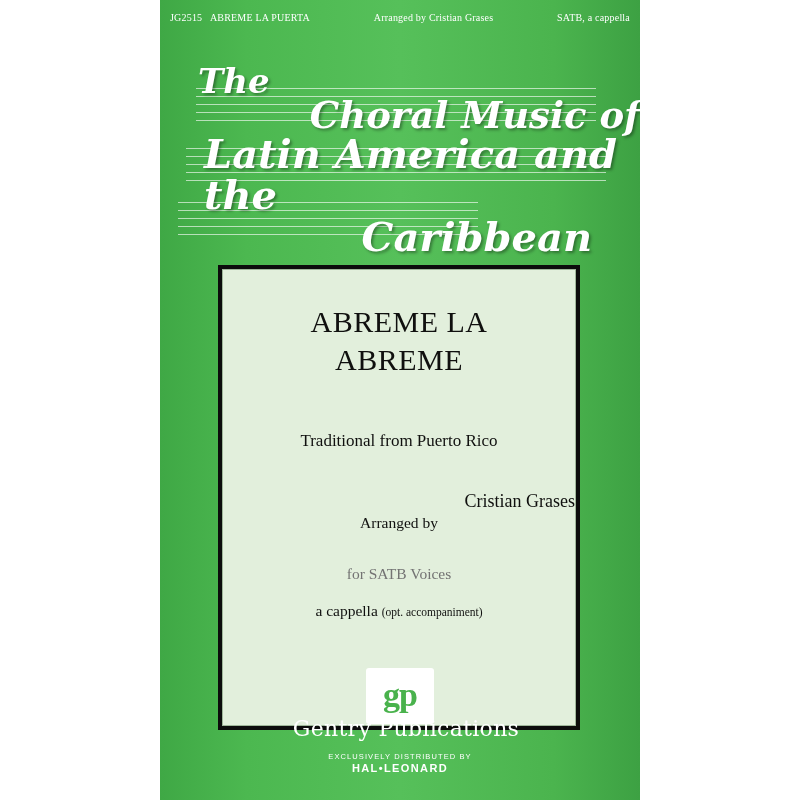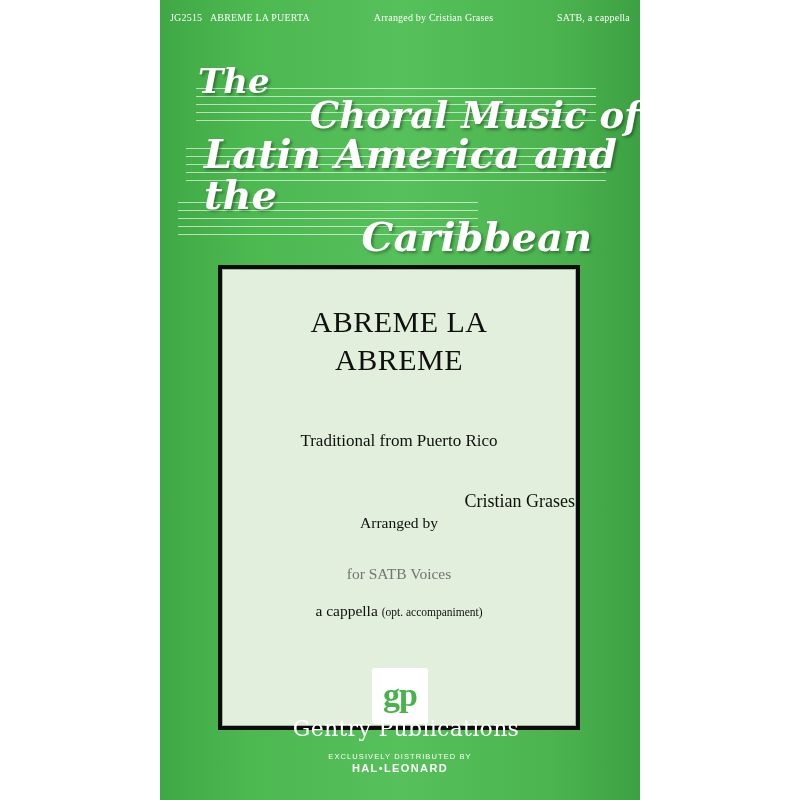--- a/index.html
+++ b/index.html
@@ -212,21 +212,21 @@
   
   .logo {
     position: absolute;
     left: 0;
     top: 668px;
     width: 480px;
     text-align: center;
   }
   .logo-badge {
     display: inline-block;
-    width: 56px;
+    width: 68px;
     height: 56px;
     background: #ffffff;
     border-radius: 3px;
     position: relative;
   }
   .logo-badge span {
     position: absolute;
     left: 0;
     top: 50%;
     transform: translateY(-52%);

